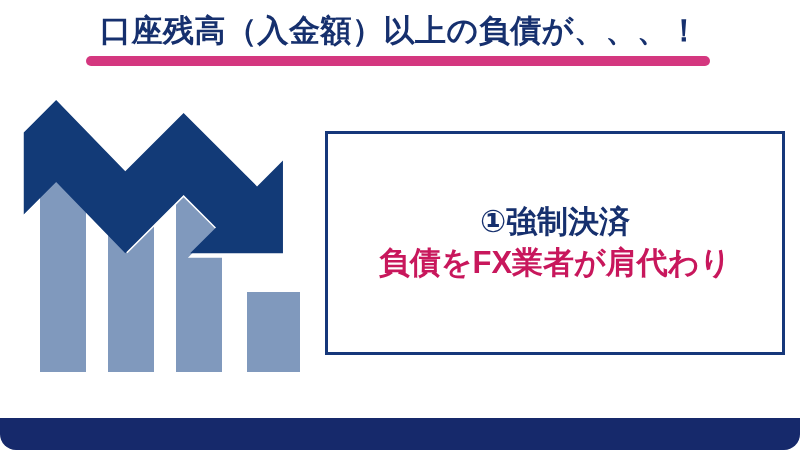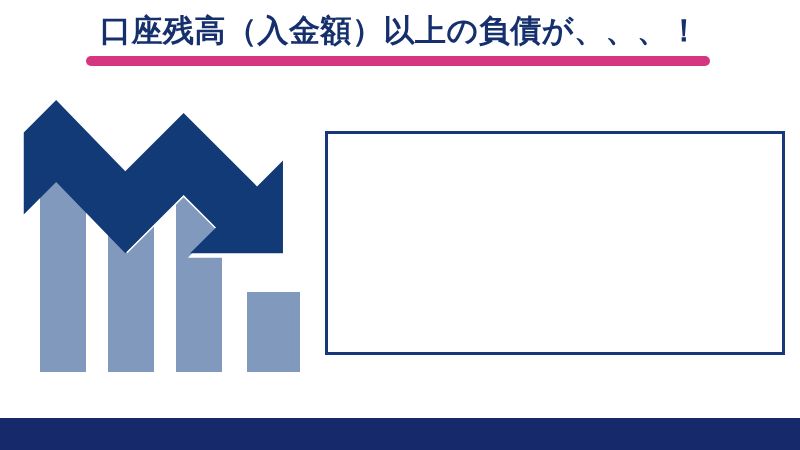--- a/index.html
+++ b/index.html
@@ -12,20 +12,21 @@
     background: #ffffff;
     font-family: "Liberation Sans", "DejaVu Sans", sans-serif;
     overflow: hidden;
   }
   #slide {
     position: relative;
     width: 800px;
     height: 450px;
     background: #ffffff;
     overflow: hidden;
+    border-radius: 16px;
   }
 
   
   #headline {
     position: absolute;
     left: 0;
     top: 12px;
     width: 800px;
     text-align: center;
     font-size: 31px;
@@ -135,17 +136,19 @@
                  L 166 70
                  L 112 124
                  L 48 58
                  L 18 88
                  Z" transform="translate(0,0) scale(1.08) translate(4,18)"></path>
       </g>
     </svg>
   </div>
 
   <div id="callout-box">
+    <div class="callout-line navy">①強制決済</div>
+    <div class="callout-line crimson">負債をFX業者が肩代わり</div>
   </div>
 
   <div id="footer-band"></div>
 
 </div>
 
 </body></html>

